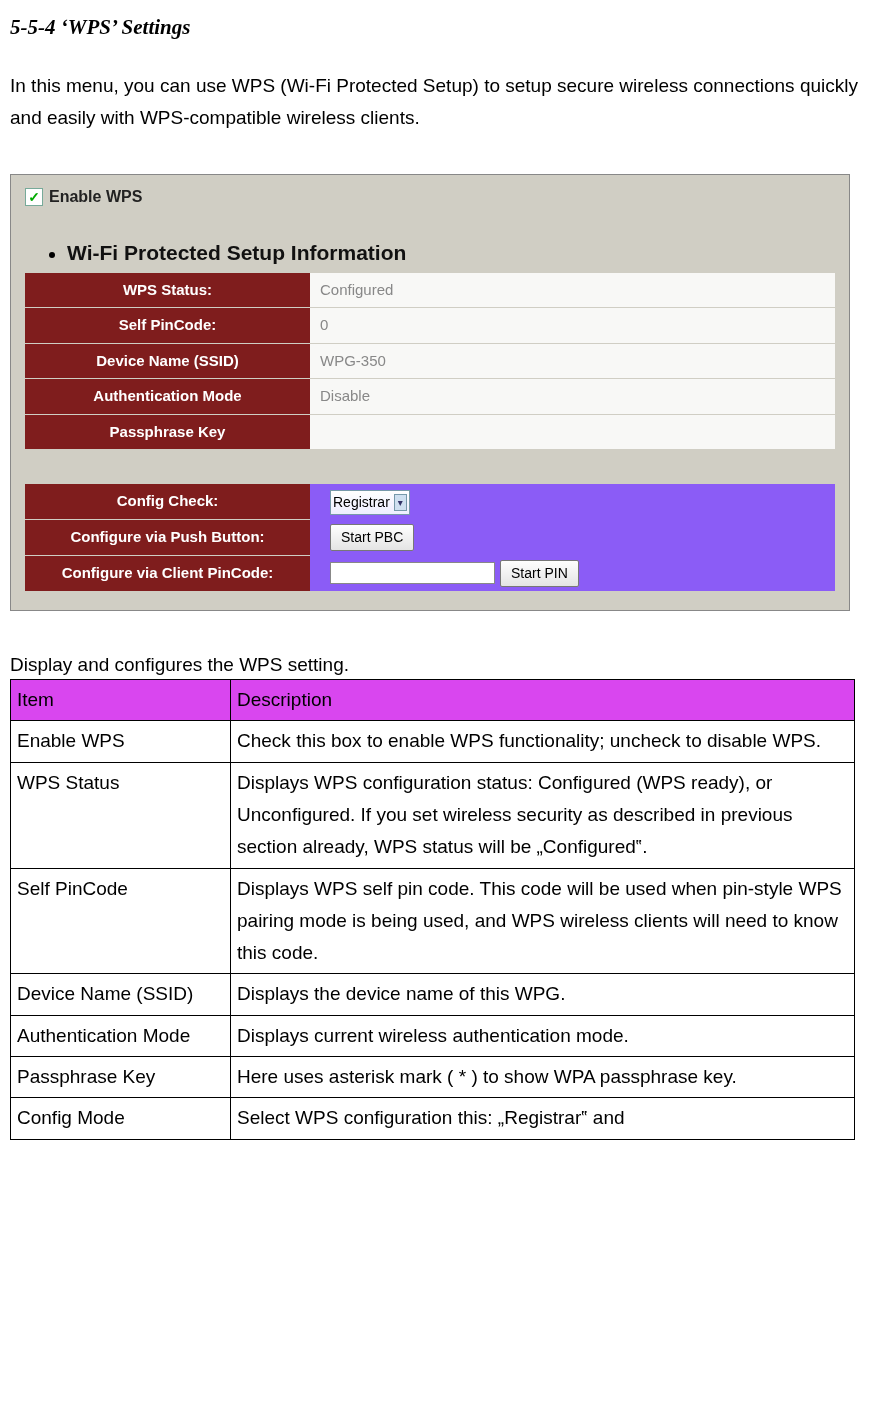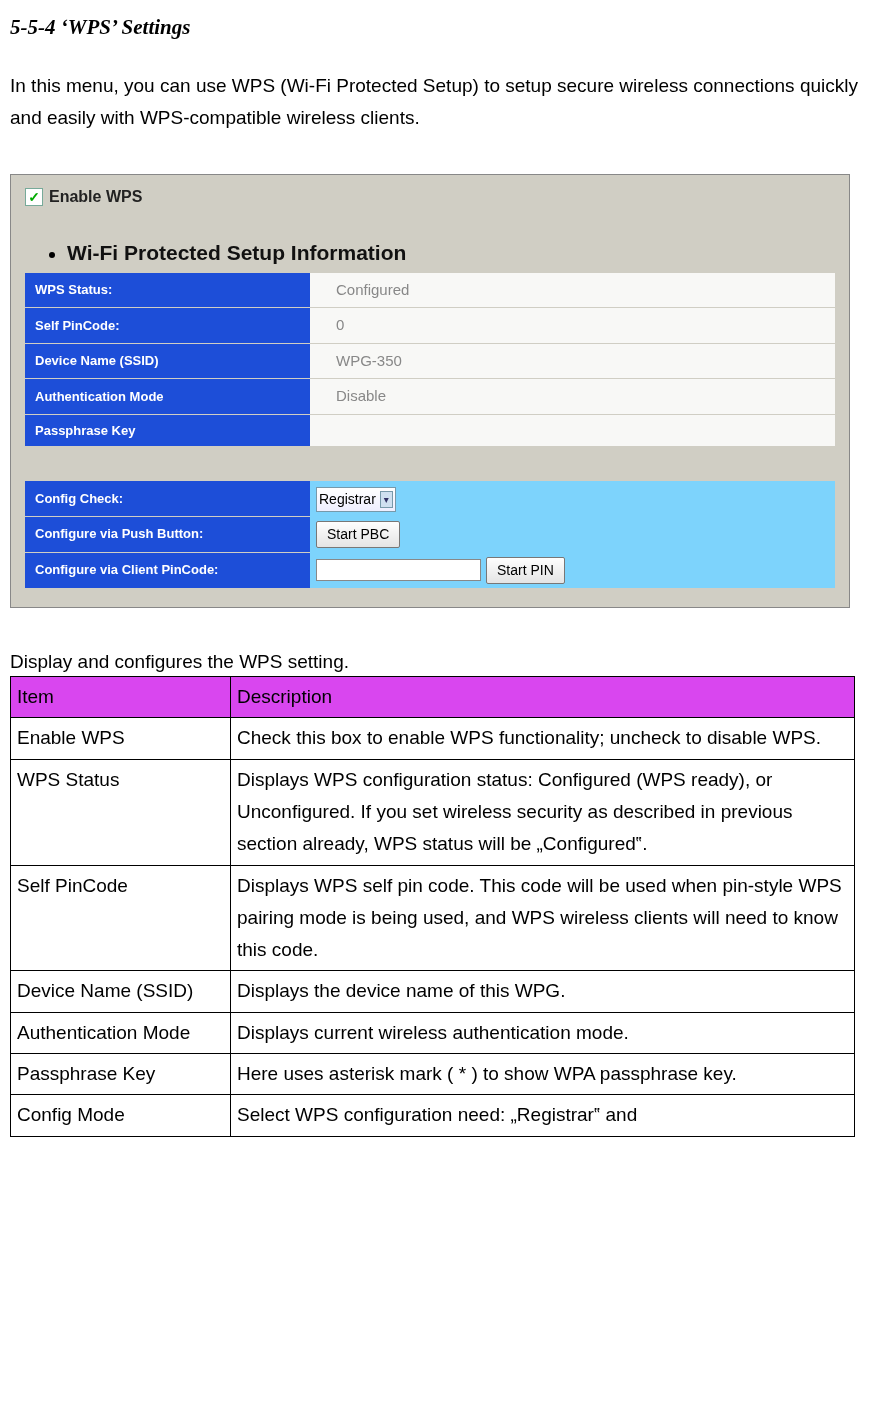--- a/index.html
+++ b/index.html
@@ -10,23 +10,23 @@
     .panel { border: 1px solid #888; background: #d0cec4; padding: 10px 0 18px 0; margin-bottom: 40px; width: 840px; }
     .panel-inner { padding: 0 14px; }
     .enable-row { display: flex; align-items: center; gap: 6px; margin-bottom: 28px; }
     .checkbox { width: 18px; height: 18px; border: 1px solid #7a9; background: #fff; display: inline-flex; align-items: center; justify-content: center; font-size: 14px; color: #0a0; font-weight: bold; }
     .enable-label { font-weight: bold; color: #222; font-size: 16px; }
 
     .group-header { font-weight: bold; margin: 0 0 4px 24px; font-size: 21px; color: #111; }
     .bullet { display: inline-block; width: 6px; height: 6px; background: #000; border-radius: 50%; vertical-align: middle; margin-right: 12px; }
 
     table.info { width: 100%; border-collapse: collapse; }
-    table.info td.lbl { background: #1d4ed8; color: #fff; font-weight: bold; text-align: left; padding: 6px 10px; width: 285px; border-bottom: 1px solid #d0cec4; font-size: 13px; }
-    table.info td.val { background: #f8f8f6; color: #888; padding: 6px 26px; border-bottom: 1px solid #d0cec4; font-size: 15px; }
-    table.info td.val-ctrl { background: #7dd3fc; padding: 4px 6px; margin-left: 8px; }
+    table.info td.lbl { background: #7f1d1d; color: #fff; font-weight: bold; text-align: center; padding: 6px 10px; width: 285px; border-bottom: 1px solid #d0cec4; font-size: 15px; }
+    table.info td.val { background: #f8f8f6; color: #888; padding: 6px 10px; border-bottom: 1px solid #d0cec4; font-size: 15px; }
+    table.info td.val-ctrl { background: #8b5cf6; padding: 4px 20px; margin-left: 8px; }
 
     .spacer { height: 34px; }
     .select { font-family: Arial; font-size: 14px; border: 1px solid #79a; background: linear-gradient(#fff,#eef); padding: 1px 2px; display: inline-flex; align-items: center; gap: 4px; }
     .select .arrow { background: #cfe0f0; border: 1px solid #79a; color: #336; font-size: 10px; padding: 0 3px; }
     .btn { font-family: Arial; font-size: 14px; border: 1px solid #777; background: linear-gradient(#fefefe,#e4e4e4); padding: 2px 10px; border-radius: 2px; cursor: pointer; display: inline-block; }
     .pin-input { font-family: Arial; font-size: 14px; border: 1px solid #888; background: #fff; width: 165px; height: 22px; padding: 1px 4px; }
 
     .desc-caption { font-size: 19px; margin-bottom: 0; }
     table.desc { border-collapse: collapse; width: 845px; }
     table.desc th, table.desc td { border: 1px solid #000; padding: 4px 6px; font-size: 19px; line-height: 1.7; text-align: left; vertical-align: top; }
@@ -131,16 +131,16 @@
     <tr>
         <td>Authentication Mode</td>
         <td>Displays current wireless authentication mode.</td>
       </tr>
     <tr>
         <td>Passphrase Key</td>
         <td>Here uses asterisk mark ( * ) to show WPA passphrase key.</td>
       </tr>
     <tr>
         <td>Config Mode</td>
-        <td>Select WPS configuration need: „Registrar‟ and</td>
+        <td>Select WPS configuration this: „Registrar‟ and</td>
       </tr>
   </tbody>
 </table>
 
 </body></html>

